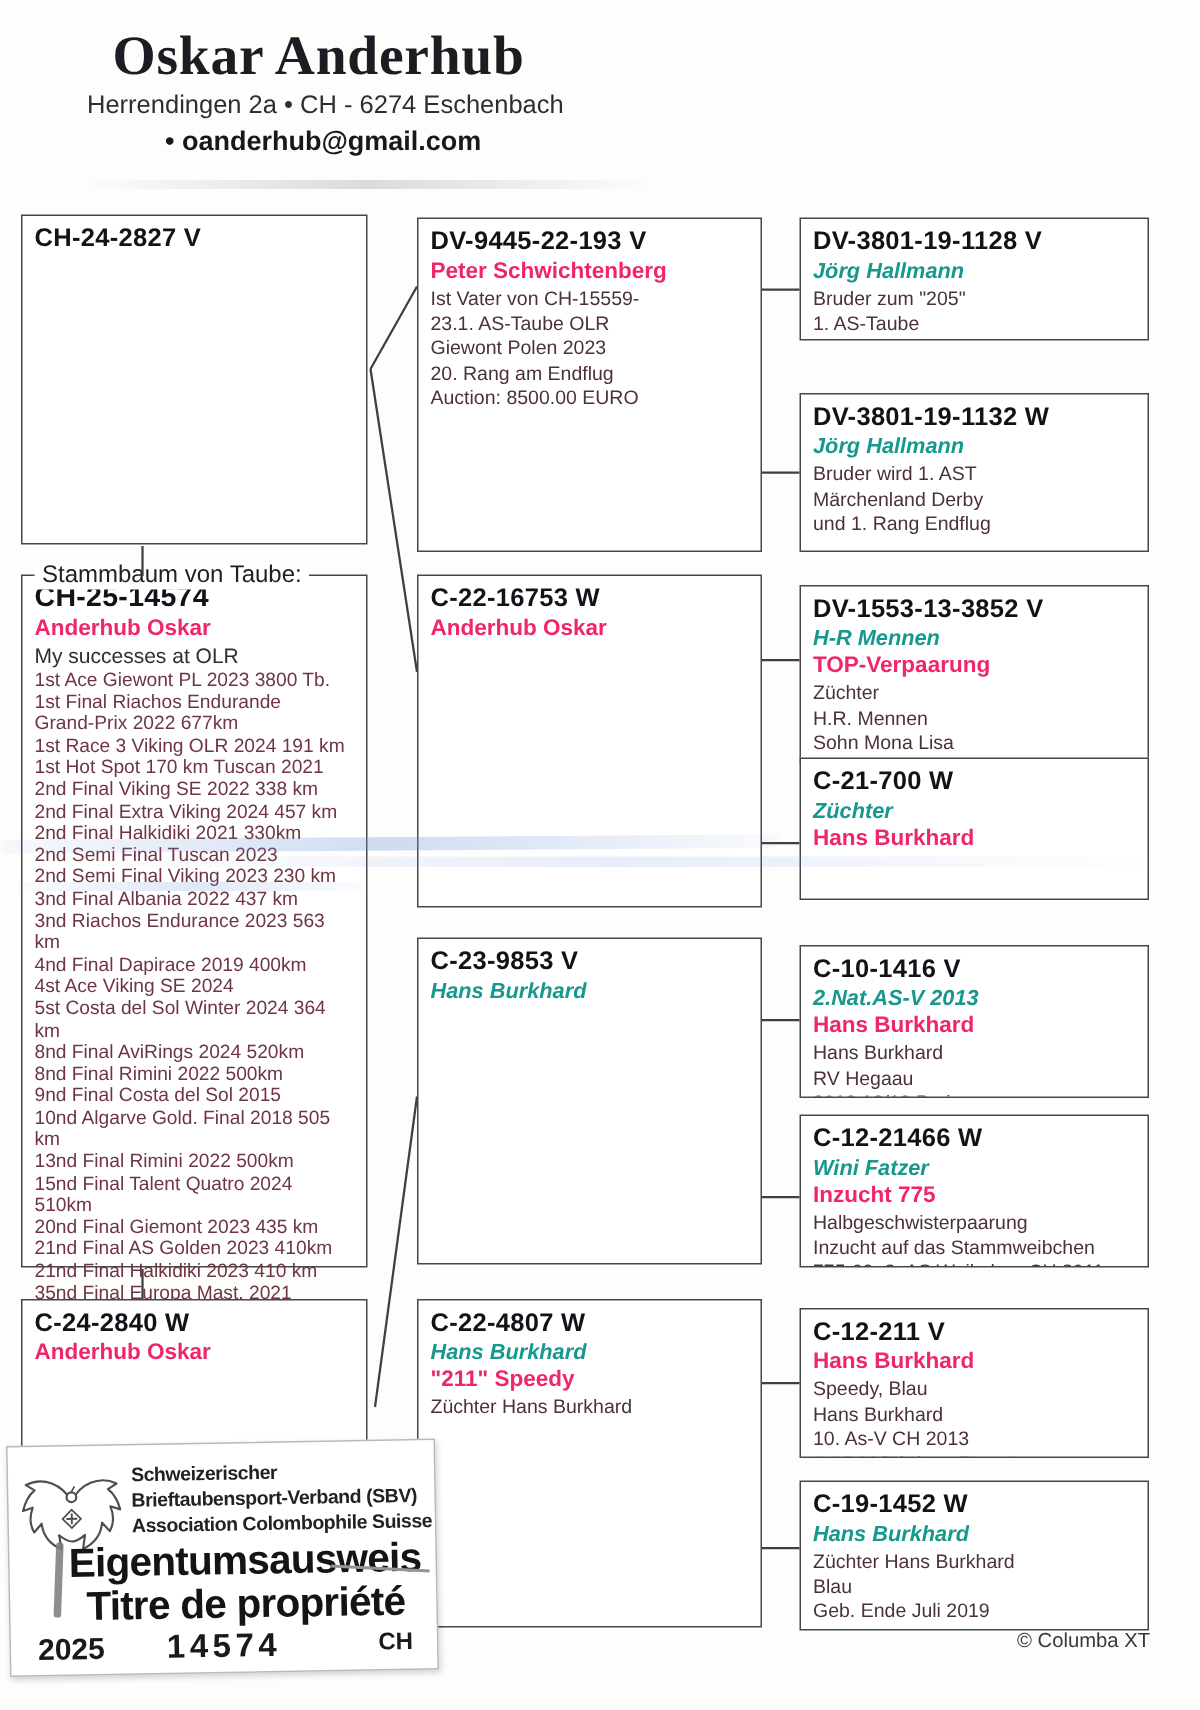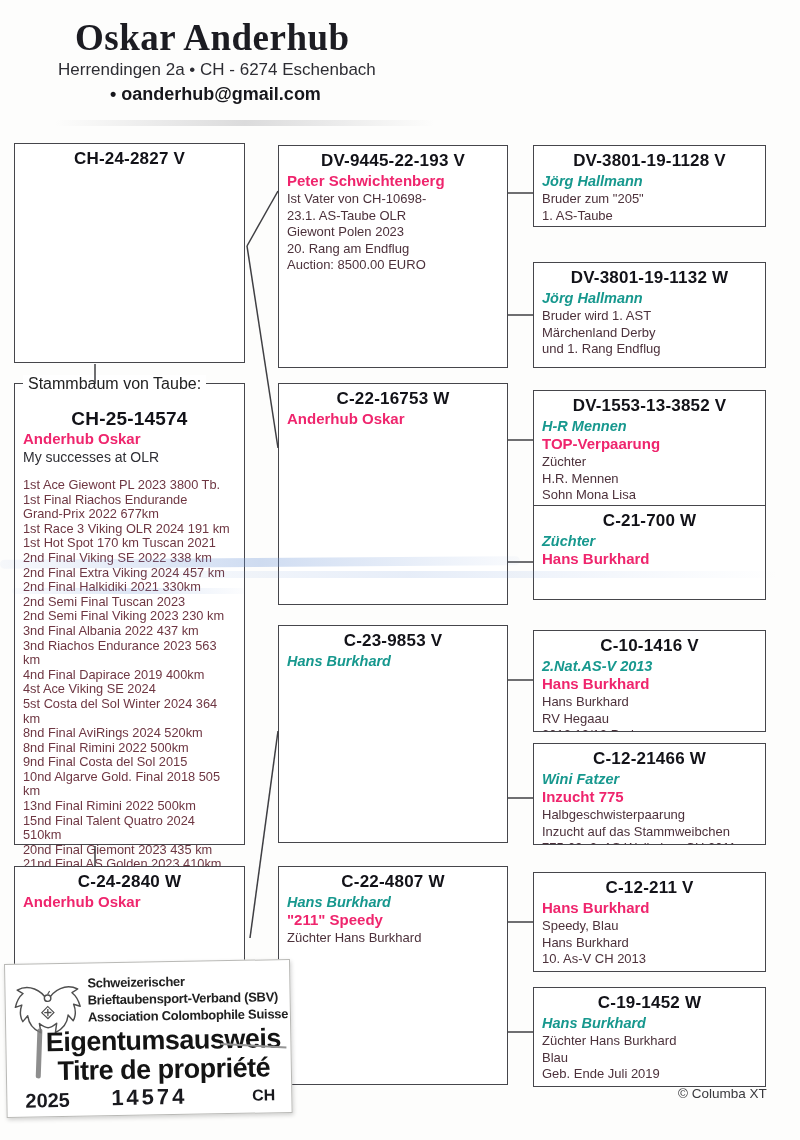--- a/index.html
+++ b/index.html
@@ -6,29 +6,29 @@
   #canvas{position:relative;width:800px;height:1140px;background:#fdfdfc;overflow:hidden;
           font-family:"Liberation Sans",sans-serif;text-decoration:underline;}
   
   .hdr-name{position:absolute;left:75px;top:16px;font-family:"Liberation Serif",serif;
             font-weight:bold;font-size:37px;color:#1c1c22;letter-spacing:.5px;}
   .hdr-addr{position:absolute;left:58px;top:60px;font-size:17px;color:#2d2d33;}
   .hdr-mail{position:absolute;left:110px;top:84px;font-size:18px;font-weight:bold;color:#17171c;}
   
   .pbox{position:absolute;background:#fff;border:1.6px solid #46464b;box-sizing:border-box;
         padding:5px 8px;overflow:hidden;z-index:1;}
-  .ring{font-weight:bold;font-size:17px;color:#121218;letter-spacing:.2px;line-height:20px;margin-bottom:1px;text-align:center;}
+  .ring{font-weight:bold;font-size:17px;color:#121218;letter-spacing:.2px;line-height:20px;margin-bottom:1px;}
   .teal{font-weight:bold;font-style:italic;font-size:14.5px;color:#17988e;line-height:18px;}
   .pink{font-weight:bold;font-size:15px;color:#ef256d;line-height:18px;}
   .details{font-size:13px;line-height:16.5px;color:#4c313b;margin-top:1px;}
   
   .subj .ring{font-size:19px;}
   .legend{position:absolute;top:-9px;left:8px;background:#fff;padding:0 5px;
           font-size:16px;color:#222;white-space:nowrap;}
-  .subtitle{font-size:14px;color:#2e2e34;line-height:18px;margin-bottom:12px;}
+  .subtitle{font-size:14px;color:#2e2e34;line-height:18px;}
   .achv{font-size:12.8px;line-height:14.6px;color:#6e3642;}
   
   .connectors{position:absolute;left:0;top:0;z-index:2;pointer-events:none;}
   
   .artifact{position:absolute;pointer-events:none;z-index:3;border-radius:6px;}
   
   .stamp{position:absolute;left:4px;top:964px;width:284px;height:152px;background:#fff;
          border:1px solid #b9b9b6;box-shadow:1px 2px 4px rgba(0,0,0,.18);
          transform:rotate(-1deg);transform-origin:top left;z-index:5;}
   .stamp-org{position:absolute;left:82px;top:11px;font-size:13px;font-weight:bold;
@@ -73,21 +73,21 @@
       <line x1="508" y1="1032" x2="533" y2="1032"></line>
     </g>
   </svg>
 
   <div class="pbox" style="left:14px;top:143px;width:231px;height:220px">
     <div class="ring">CH-24-2827 V</div>
   </div>
 
   <div class="pbox subj" style="left:14px;top:383px;width:231px;height:462px;overflow:visible">
     <div class="legend">Stammbaum von Taube:</div>
-    <div class="ring" style="font-size:19px;margin-top:20px">CH-25-14574</div>
+    <div class="ring" style="font-size:19px;margin-top:0">CH-25-14574</div>
     <div class="pink">Anderhub Oskar</div>
     <div class="subtitle">My successes at OLR</div>
     <div class="achv">
         <div>1st Ace Giewont PL 2023  3800 Tb.</div>
         <div>1st Final Riachos Endurande</div>
         <div> Grand-Prix 2022 677km</div>
         <div>1st Race 3 Viking OLR 2024 191 km</div>
         <div>1st Hot Spot 170 km Tuscan 2021</div>
         <div>2nd Final Viking SE 2022 338 km</div>
         <div>2nd Final Extra Viking 2024 457 km</div>
@@ -114,21 +114,21 @@
 
   <div class="pbox" style="left:14px;top:866px;width:231px;height:100px">
     <div class="ring">C-24-2840 W</div>
     <div class="pink">Anderhub Oskar</div>
   </div>
 
   <div class="pbox" style="left:278px;top:145px;width:230px;height:223px">
     <div class="ring">DV-9445-22-193 V</div>
     <div class="pink">Peter Schwichtenberg</div>
     <div class="details">
-        <div>Ist Vater von CH-10698-</div>
+        <div>Ist Vater von CH-15559-</div>
         <div>23.1. AS-Taube OLR</div>
         <div>Giewont Polen 2023</div>
         <div>20. Rang am Endflug</div>
         <div>Auction: 8500.00 EURO</div>
       </div>
   </div>
 
   <div class="pbox" style="left:278px;top:383px;width:230px;height:222px">
     <div class="ring">C-22-16753 W</div>
     <div class="pink">Anderhub Oskar</div>

